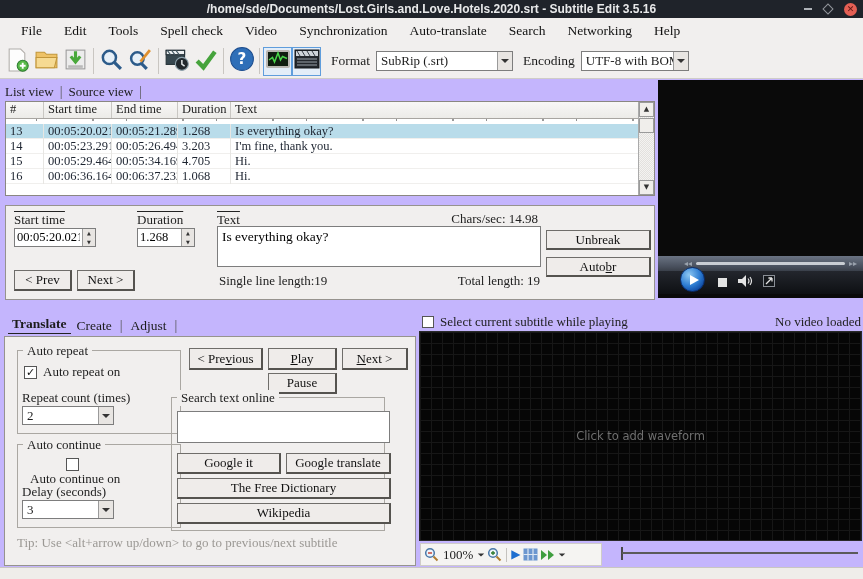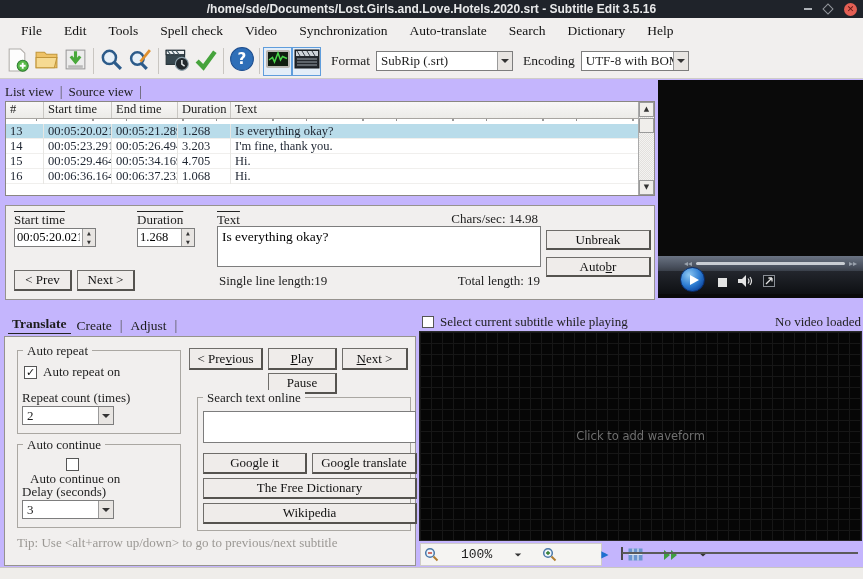--- a/index.html
+++ b/index.html
@@ -81,21 +81,21 @@
   .cb { width:13px; height:13px; background:#fff; border:1px solid #555; font-size:11px; line-height:11px; text-align:center; color:#111; font-family:"DejaVu Sans",sans-serif; }
   .cb-label { font-size:13px; margin-left:6px; }
   .field-label { font-size:13px; color:#222; }
   .tip { font-size:13px; color:#9b9894; }
 
   
   #wavebox { left:419px; top:331px; width:443px; height:210px; background:#060606; border:1px solid #2a2a2a;
     background-image:linear-gradient(#171717 1px, transparent 1px), linear-gradient(90deg,#171717 1px, transparent 1px);
     background-size:11px 11px; display:flex; align-items:center; justify-content:center; }
   #wavebox .ph { color:#6f6f6f; font-family:"DejaVu Sans",sans-serif; font-size:11.5px; }
-  #wavectrl { left:420px; top:543px; width:182px; height:23px; background:#f5f4f2; border:1px solid #cfccc9; display:flex; align-items:center; padding:0 3px; gap:20px;font-family:Liberation Mono, monospace; }
+  #wavectrl { left:420px; top:543px; width:182px; height:23px; background:#f5f4f2; border:1px solid #cfccc9; display:flex; align-items:center; padding:0 3px; gap:2px; }
   .wicon { display:flex; align-items:center; justify-content:center; }
   .zoomval { font-size:13px; padding:0 2px; }
   .wsep { width:1px; height:14px; background:#c5c2be; margin:0 2px; }
   #waveslider-handle { left:621px; top:547px; width:2px; height:13px; background:#4a4a4a; }
   #waveslider-line { left:622px; top:552px; width:236px; height:2px; background:#5a5a5a; }
 
   #statusbar { left:0; top:567px; width:863px; height:12px; background:#efedea; border-top:1px solid #c9c6c2; }
   .novideo { font-size:13px; color:#222; }
 </style>
 </head>
@@ -114,21 +114,21 @@
 
   <div class="abs" id="menubar">
     <span class="menu-item">File</span>
     <span class="menu-item">Edit</span>
     <span class="menu-item">Tools</span>
     <span class="menu-item">Spell check</span>
     <span class="menu-item">Video</span>
     <span class="menu-item">Synchronization</span>
     <span class="menu-item">Auto-translate</span>
     <span class="menu-item">Search</span>
-    <span class="menu-item">Dictionary</span>
+    <span class="menu-item">Networking</span>
     <span class="menu-item">Help</span>
   </div>
 
   <div class="abs" id="toolbar">
     <div class="tbtn">
       <span><svg width="25" height="25" viewBox="0 0 24 24">
             <path d="M4 2h11l4 4v17H4z" fill="#fdfdfd" stroke="#b0ada9"></path>
             <circle cx="17" cy="18" r="5.3" fill="#57b947" stroke="#2e7d32"></circle>
             <path d="M17 15.2v5.6M14.2 18h5.6" stroke="#fff" stroke-width="1.8"></path>
           </svg></span>
@@ -367,21 +367,21 @@
       <span></span>
         <span class="mn">P</span>
         <span>lay</span>
     </div>
     <div class="btn" style="position:absolute; left:337px; top:11px; width:66px; height:22px;">
       <span></span>
         <span class="mn">N</span>
         <span>ext &gt;</span>
     </div>
     <div class="btn" style="position:absolute; left:263px; top:36px; width:69px; height:21px;">Pause</div>
-    <div class="group" style="left:192px; top:60px; width:214px; height:134px;padding-left:7px;">
+    <div class="group" style="left:166px; top:60px; width:214px; height:134px;padding-left:7px;">
       <span class="legend">Search text online</span>
       <input style="position: absolute; left: 5px; top: 13px; width: 213px; height: 32px; border: 1px solid rgb(125, 125, 125); background: rgb(255, 255, 255); font-family: &quot;Liberation Serif&quot;, serif; font-size: 13px; padding: 2px 4px; outline: none;" value="">
       <div class="btn" style="position:absolute; left:5px; top:55px; width:104px; height:21px;">Google it</div>
       <div class="btn" style="position:absolute; left:114px; top:55px; width:105px; height:21px;">Google translate</div>
       <div class="btn" style="position:absolute; left:5px; top:80px; width:214px; height:21px;">The Free Dictionary</div>
       <div class="btn" style="position:absolute; left:5px; top:105px; width:214px; height:21px;">Wikipedia</div>
     </div>
     <span class="tip" style="position:absolute; left:12px; top:198px;">Tip: Use &lt;alt+arrow up/down&gt; to go to previous/next subtitle</span>
   </div>
 

